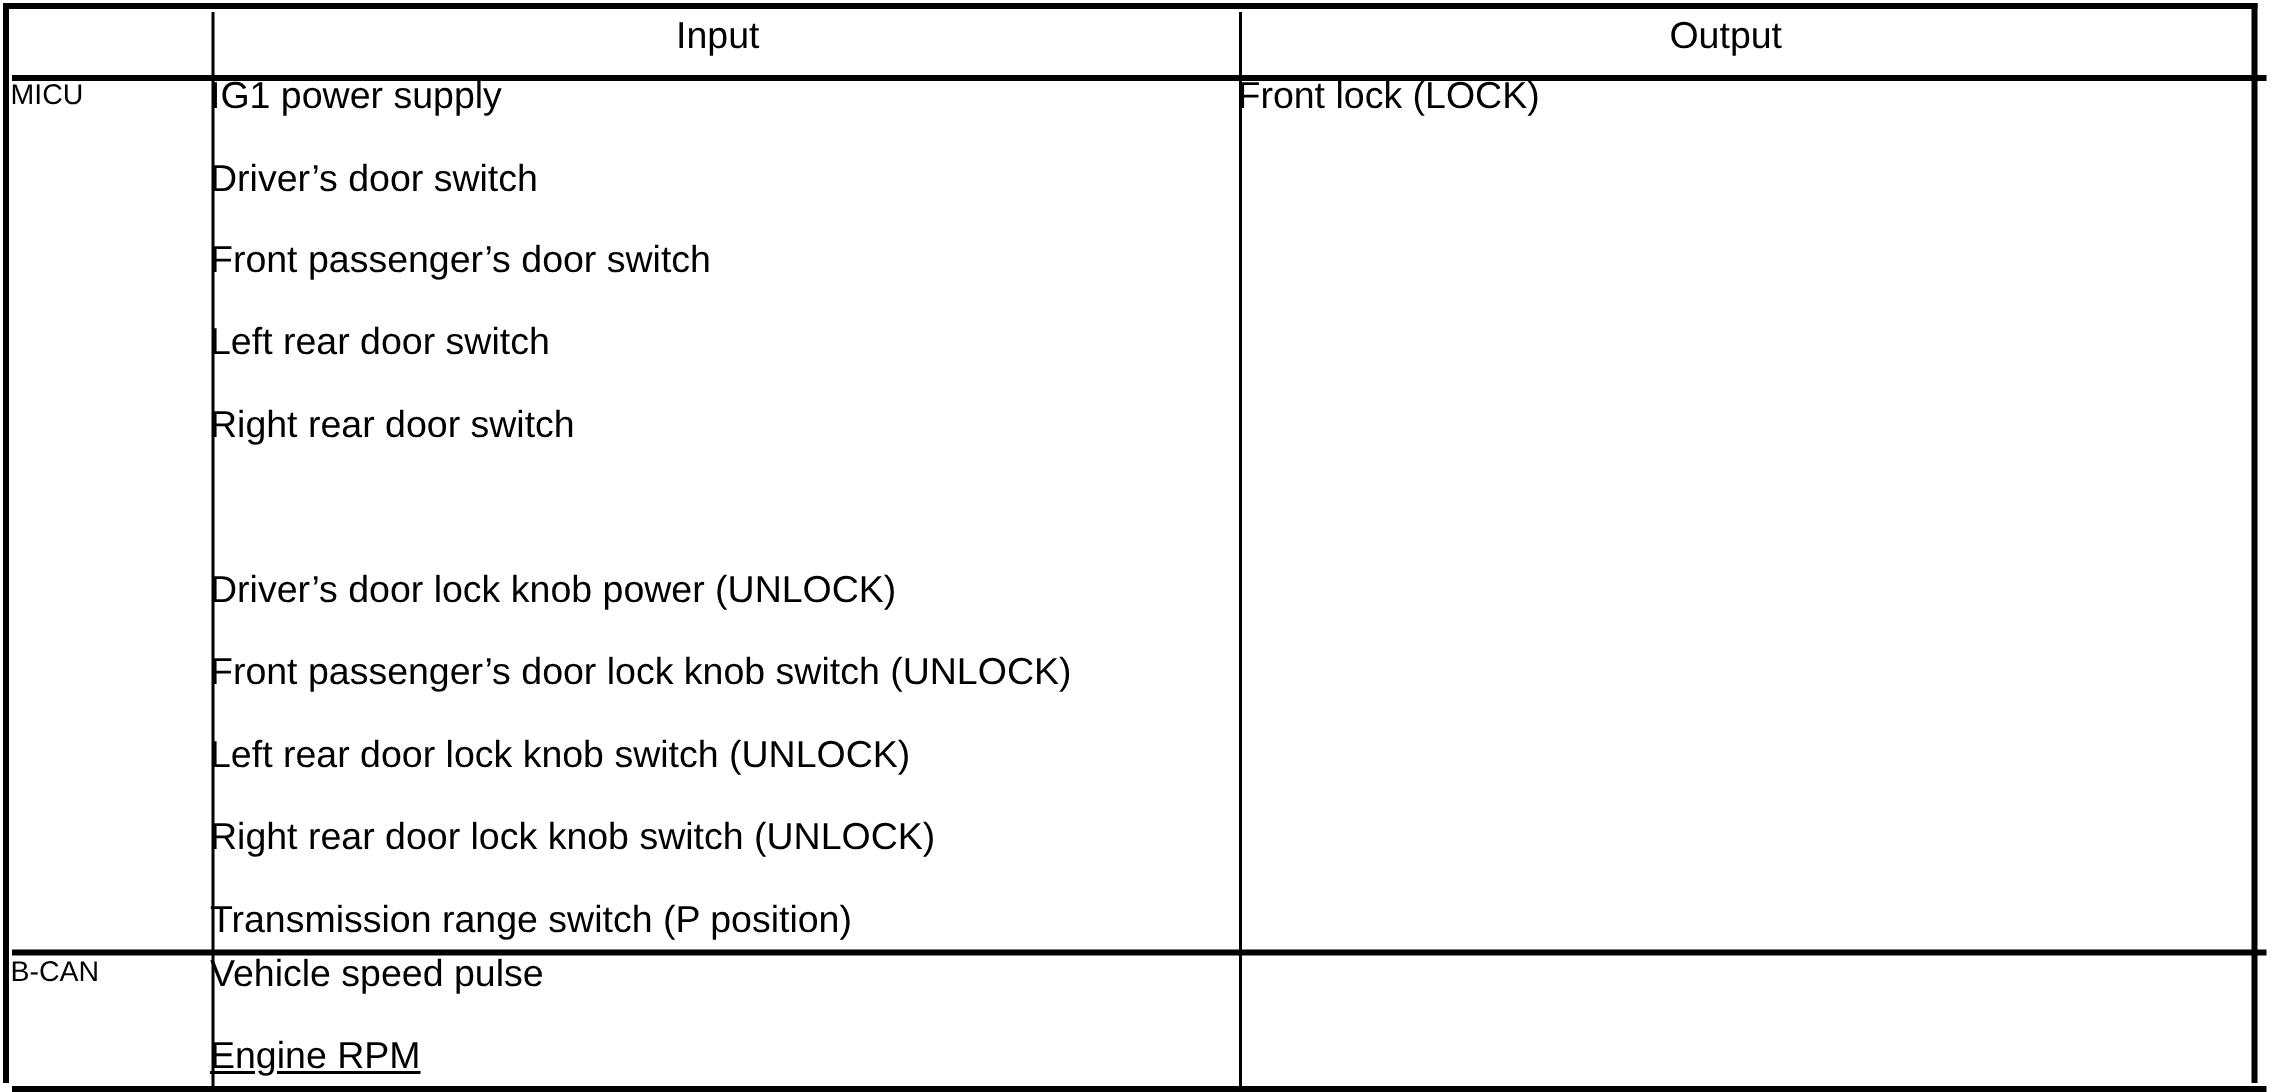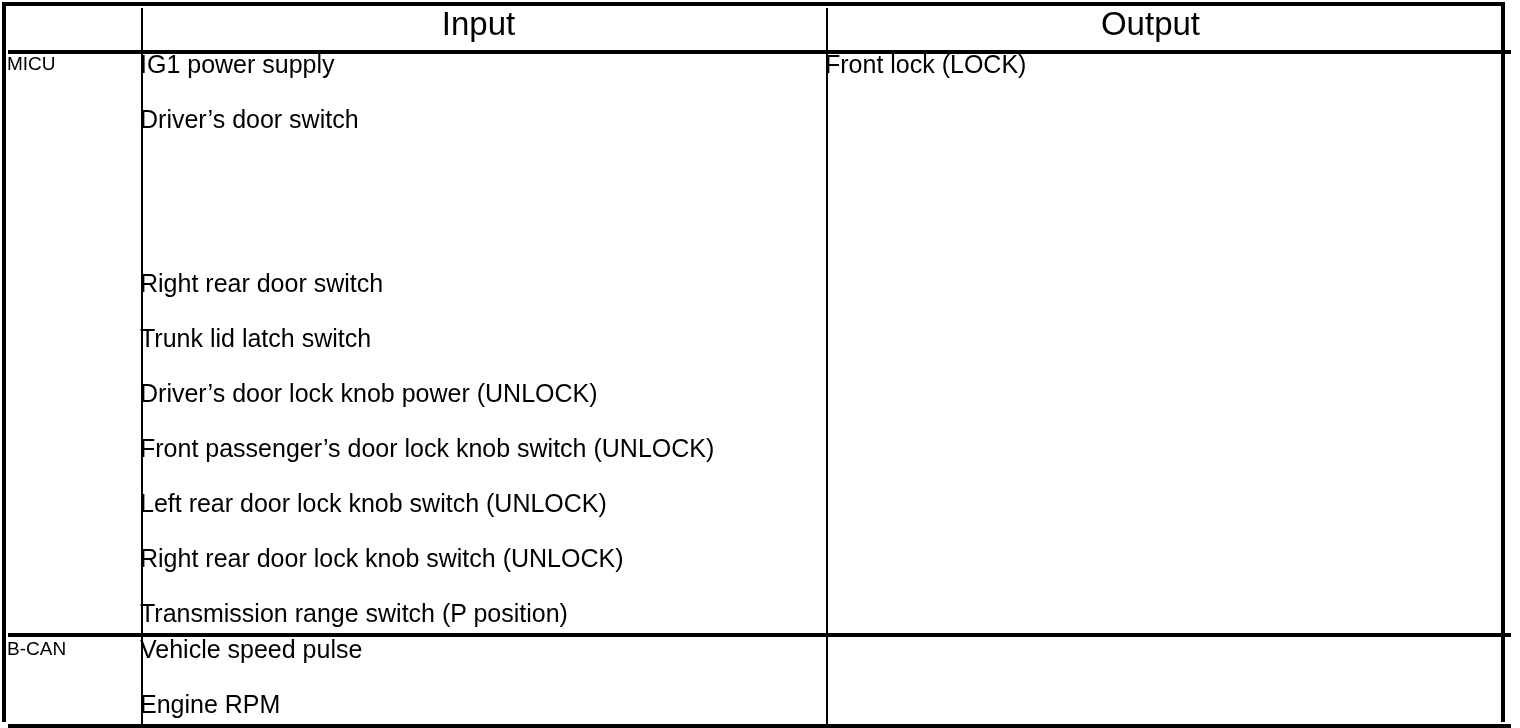--- a/index.html
+++ b/index.html
@@ -59,21 +59,21 @@
   .div-b-body   { left: 820px; top: 47px;  height: 582px; }
   .div-a-bcan   { left: 135px; top: 630px; height: 90px; }
   .div-b-bcan   { left: 820px; top: 630px; height: 90px; }
 
   
   .hdr {
     position: absolute;
     top: 7px;
     height: 34px;
     line-height: 34px;
-    font-size: 33px;
+    font-size: 25px;
     text-align: center;
     white-space: nowrap;
   }
   .hdr-blank { left: 6px;   width: 128px; }
   .hdr-input { left: 137px; width: 683px; }
   .hdr-output{ left: 810px; width: 681px; }
 
   
   .rowlabel {
     position: absolute;
@@ -101,21 +101,21 @@
   .ln3  { top: 158px; }
   .ln4  { top: 213px; }
   .ln5  { top: 268px; }
   .ln6  { top: 323px; }
   .ln7  { top: 378px; }
   .ln8  { top: 433px; }
   .ln9  { top: 488px; }
   .ln10 { top: 543px; }
   .ln11 { top: 598px; }
   .ln12 { top: 634px; }
-  .ln13 { top: 689px; }
+  .ln13 { top: 689px; text-decoration: underline; }
 </style>
 </head>
 <body>
 
 <div class="page">
   <div class="table-frame">
 
     <div class="rule-thick rule-header"></div>
     <div class="rule-thick rule-section"></div>
     <div class="rule-thick rule-bottom"></div>
@@ -129,22 +129,23 @@
   </div>
 
   <div class="hdr hdr-blank"></div>
   <div class="hdr hdr-input">Input</div>
   <div class="hdr hdr-output">Output</div>
 
   <div class="rowlabel rowlabel-micu">MICU</div>
 
   <div class="celltext col-input ln1">IG1 power supply</div>
   <div class="celltext col-input ln2">Driver’s door switch</div>
+  <div class="celltext col-input ln3">Front passenger’s door switch</div>
+  <div class="celltext col-input ln4">Left rear door switch</div>
   <div class="celltext col-input ln5">Right rear door switch</div>
-  <div class="celltext col-input ln6">Trunk lid latch switch</div>
   <div class="celltext col-input ln7">Driver’s door lock knob power (UNLOCK)</div>
   <div class="celltext col-input ln8">Front passenger’s door lock knob switch (UNLOCK)</div>
   <div class="celltext col-input ln9">Left rear door lock knob switch (UNLOCK)</div>
   <div class="celltext col-input ln10">Right rear door lock knob switch (UNLOCK)</div>
   <div class="celltext col-input ln11">Transmission range switch (P position)</div>
 
   <div class="celltext col-output ln1">Front lock (LOCK)</div>
 
   <div class="rowlabel rowlabel-bcan">B-CAN</div>
 

